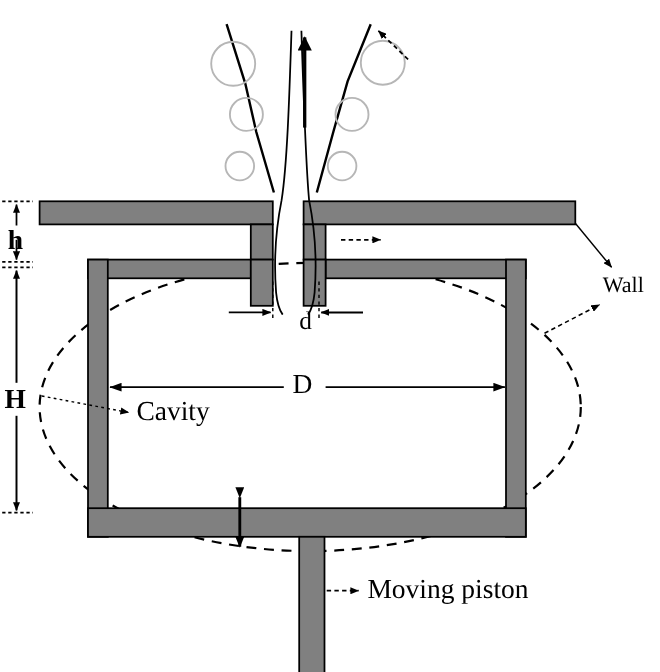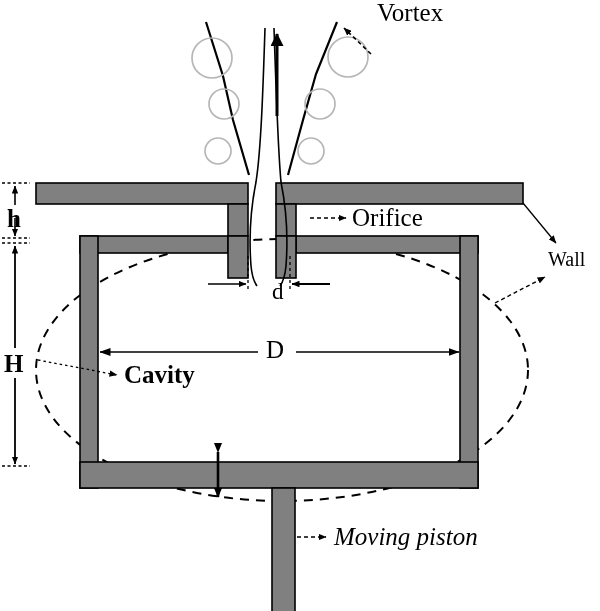--- a/index.html
+++ b/index.html
@@ -3,22 +3,22 @@
 <meta charset="utf-8">
 <style>
   html,body{margin:0;padding:0;background:#ffffff;}
   body{width:600px;height:611px;font-family:"Liberation Serif",serif;}
   #stage{position:relative;width:600px;height:611px;overflow:hidden;background:#fff;}
   svg.layer{position:absolute;left:0;top:0;width:600px;height:611px;}
   .lbl{position:absolute;font-family:"Liberation Serif",serif;color:#000;white-space:nowrap;line-height:1;}
   .lbl-vortex{left:377px;top:0px;font-size:25px;}
   .lbl-orifice{left:352px;top:205px;font-size:25px;}
   .lbl-wall{left:548px;top:249px;font-size:20px;}
-  .lbl-cavity{left:124px;top:362px;font-size:25px;font-weight:bold;}
-  .lbl-piston{left:334px;top:524px;font-size:25px;font-style:italic;}
+  .lbl-cavity{left:124px;top:362px;font-size:25px;}
+  .lbl-piston{left:334px;top:524px;font-size:25px;}
   .lbl-D{left:266px;top:337px;font-size:25px;}
   .lbl-d{left:272px;top:280px;font-size:23px;}
   .lbl-h{left:7px;top:206px;font-size:25px;font-weight:bold;}
   .lbl-H{left:4px;top:351px;font-size:25px;font-weight:bold;}
 </style>
 </head>
 <body>
 
 <div id="stage">
 
@@ -120,22 +120,20 @@
     </g>
 
     <g>
       <line x1="2" y1="243" x2="30" y2="243" stroke="#000" stroke-width="1.6" stroke-dasharray="3,2.5"></line>
       <line x1="2" y1="466" x2="30" y2="466" stroke="#000" stroke-width="1.6" stroke-dasharray="3,2.5"></line>
       <line x1="15" y1="348" x2="15" y2="246" stroke="#000" stroke-width="1.8" marker-end="url(#solidArrowSm)"></line>
       <line x1="15" y1="378" x2="15" y2="464" stroke="#000" stroke-width="1.8" marker-end="url(#solidArrowSm)"></line>
     </g>
   </svg>
 
-  <div class="lbl lbl-vortex">Vortex</div>
-  <div class="lbl lbl-orifice">Orifice</div>
   <div class="lbl lbl-wall">Wall</div>
   <div class="lbl lbl-cavity">Cavity</div>
   <div class="lbl lbl-piston">Moving piston</div>
 
   <div class="lbl lbl-D">D</div>
   <div class="lbl lbl-d">d</div>
   <div class="lbl lbl-h">h</div>
   <div class="lbl lbl-H">H</div>
 
 </div>

